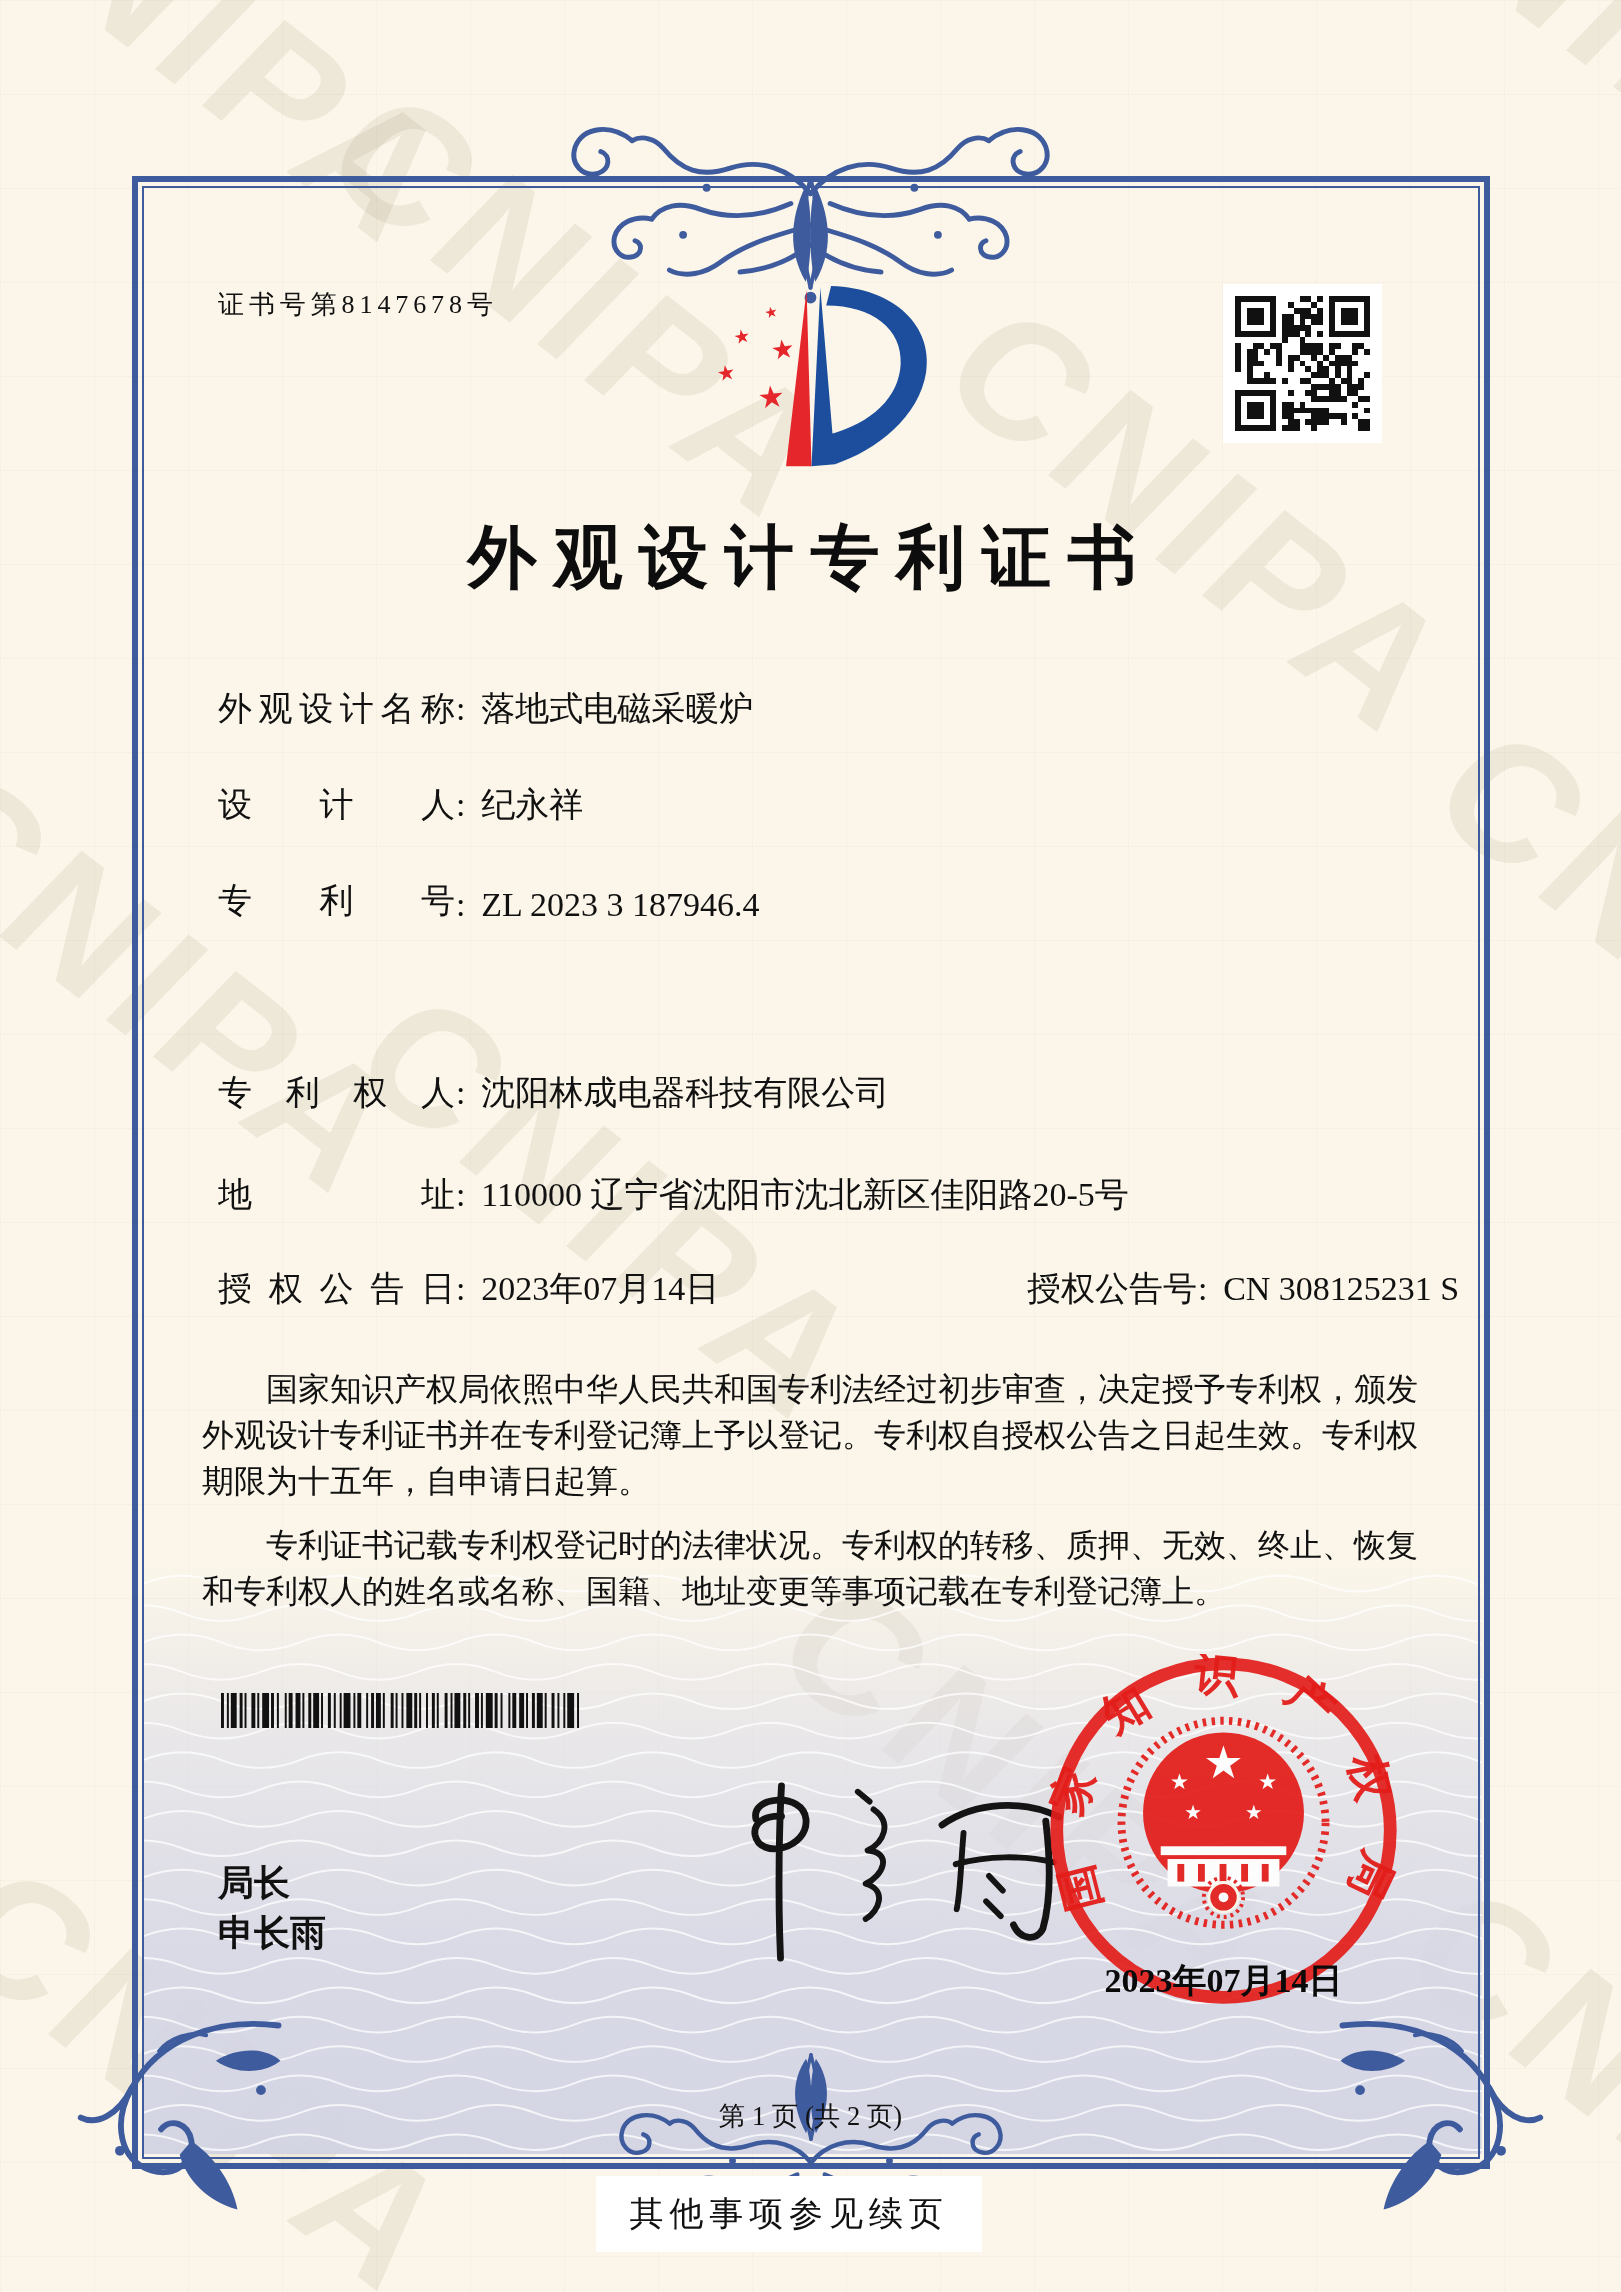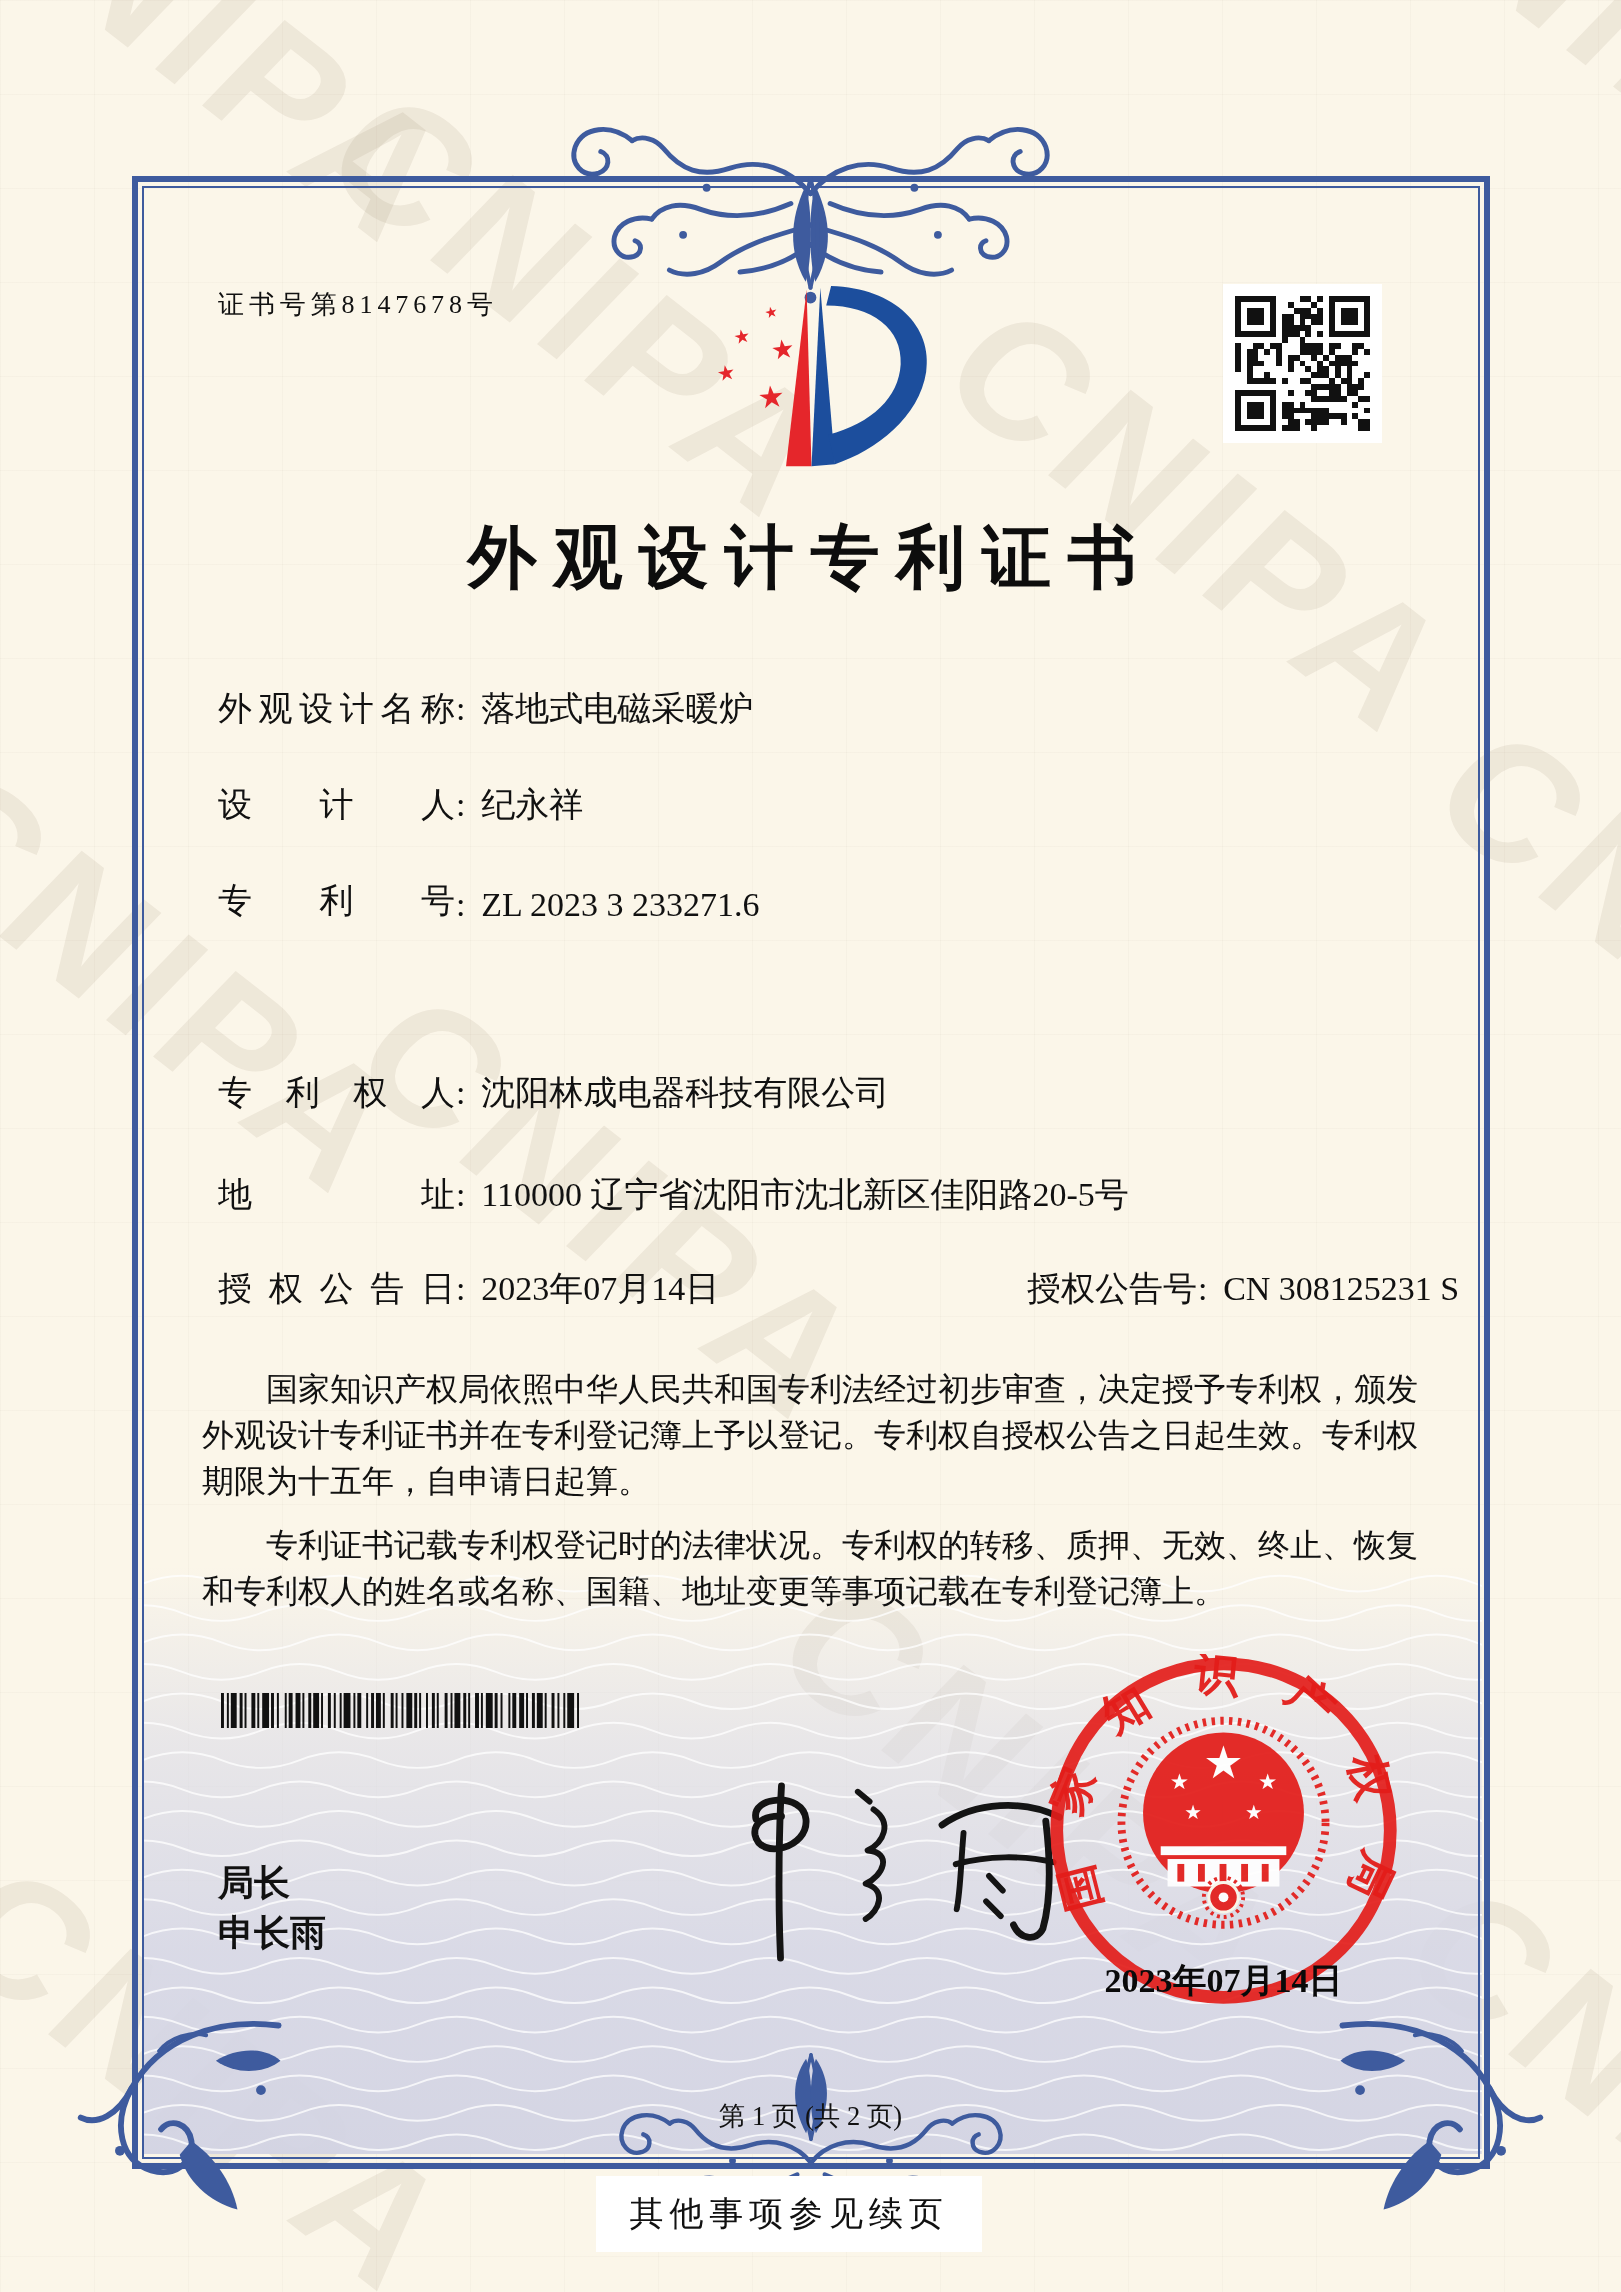--- a/index.html
+++ b/index.html
@@ -366,21 +366,21 @@
 
     <div class="title">外观设计专利证书</div>
 
     <div class="frow" style="top:686px;">
       <span class="flabel">外观设计名称</span><span class="fcolon">:</span><span class="fvalue">落地式电磁采暖炉</span>
     </div>
     <div class="frow" style="top:782px;font-family:Liberation Serif, serif;">
       <span class="flabel">设计人</span><span class="fcolon">:</span><span class="fvalue">纪永祥</span>
     </div>
     <div class="frow" style="top:878px;">
-      <span class="flabel">专利号</span><span class="fcolon">:</span><span class="fvalue">ZL 2023 3 233271.6</span>
+      <span class="flabel">专利号</span><span class="fcolon">:</span><span class="fvalue">ZL 2023 3 187946.4</span>
     </div>
     <div class="frow" style="top:1070px;">
       <span class="flabel">专利权人</span><span class="fcolon">:</span><span class="fvalue">沈阳林成电器科技有限公司</span>
     </div>
     <div class="frow" style="top:1172px;">
       <span class="flabel">地址</span><span class="fcolon">:</span><span class="fvalue">110000 辽宁省沈阳市沈北新区佳阳路20-5号</span>
     </div>
     <div class="frow" style="top:1266px;">
       <span class="flabel">授权公告日</span><span class="fcolon">:</span><span class="fvalue">2023年07月14日</span>
       <span class="frow2">

